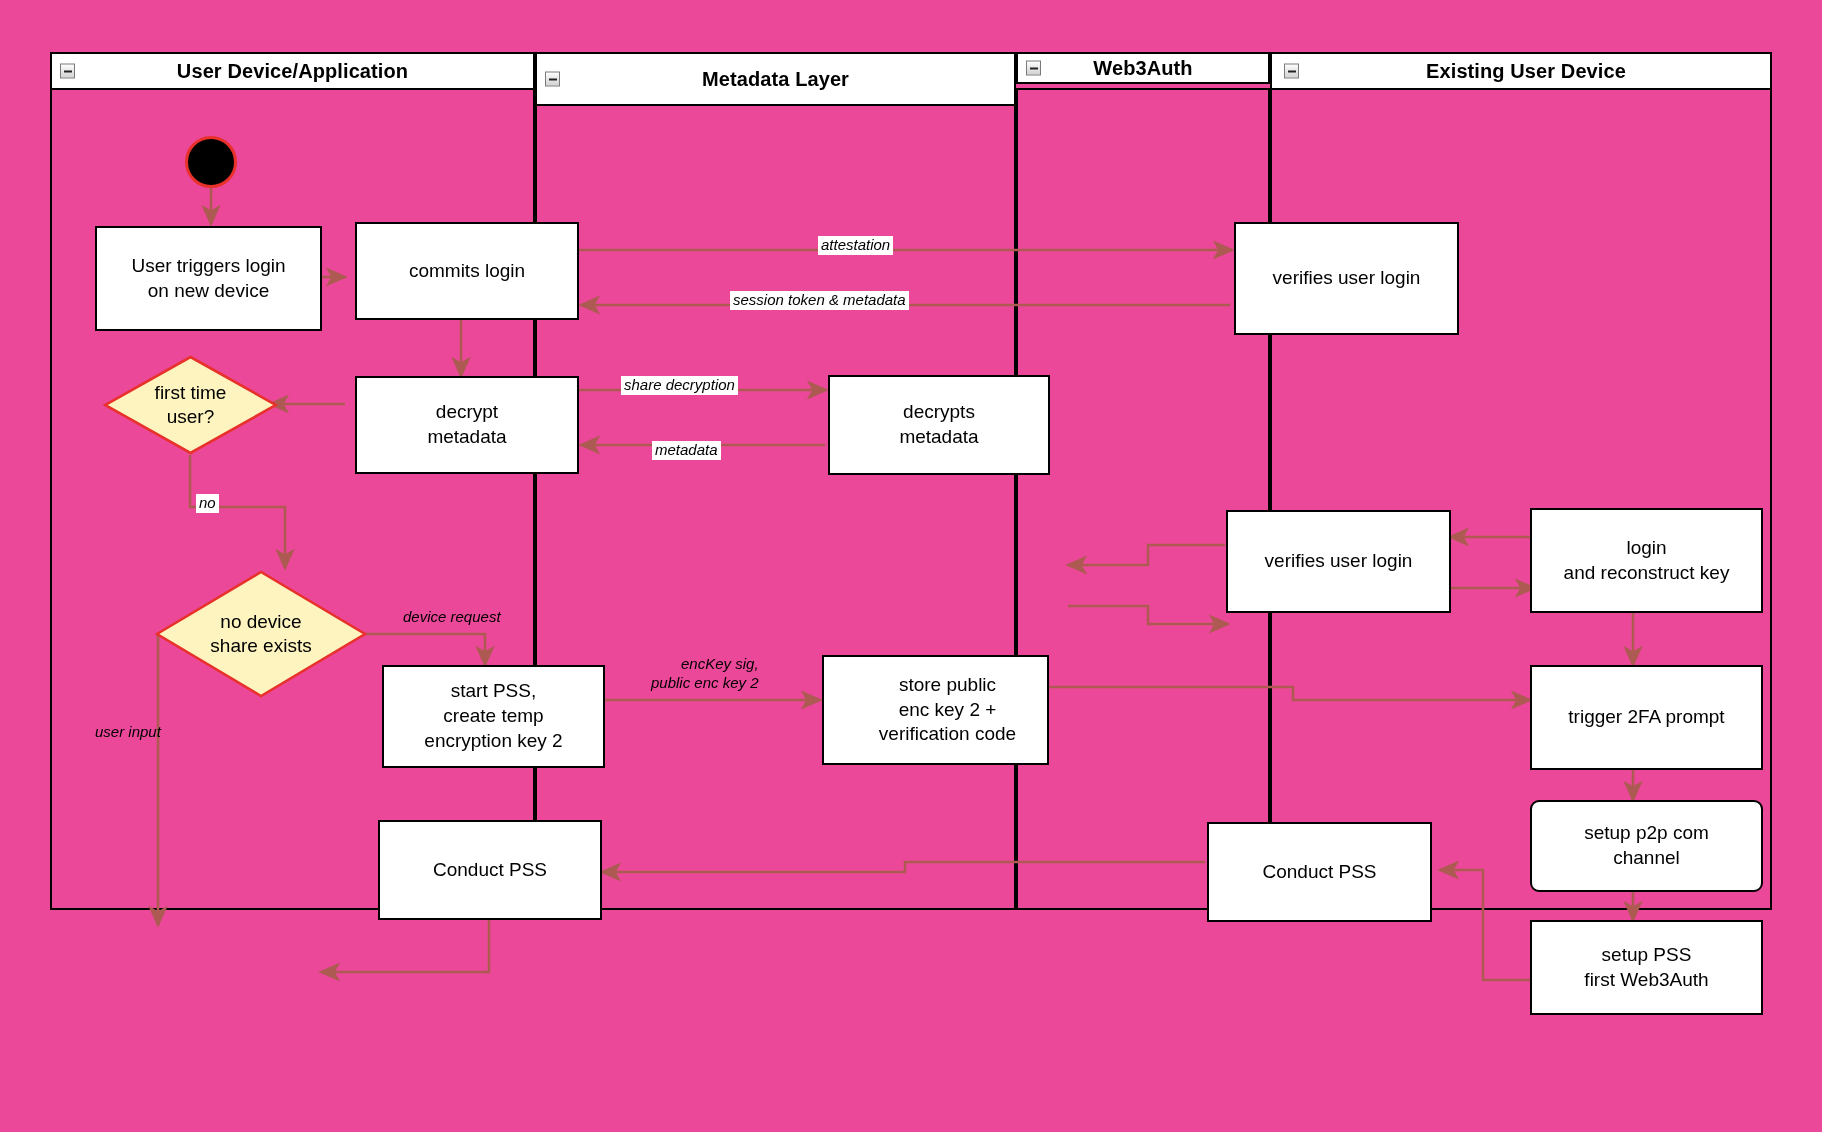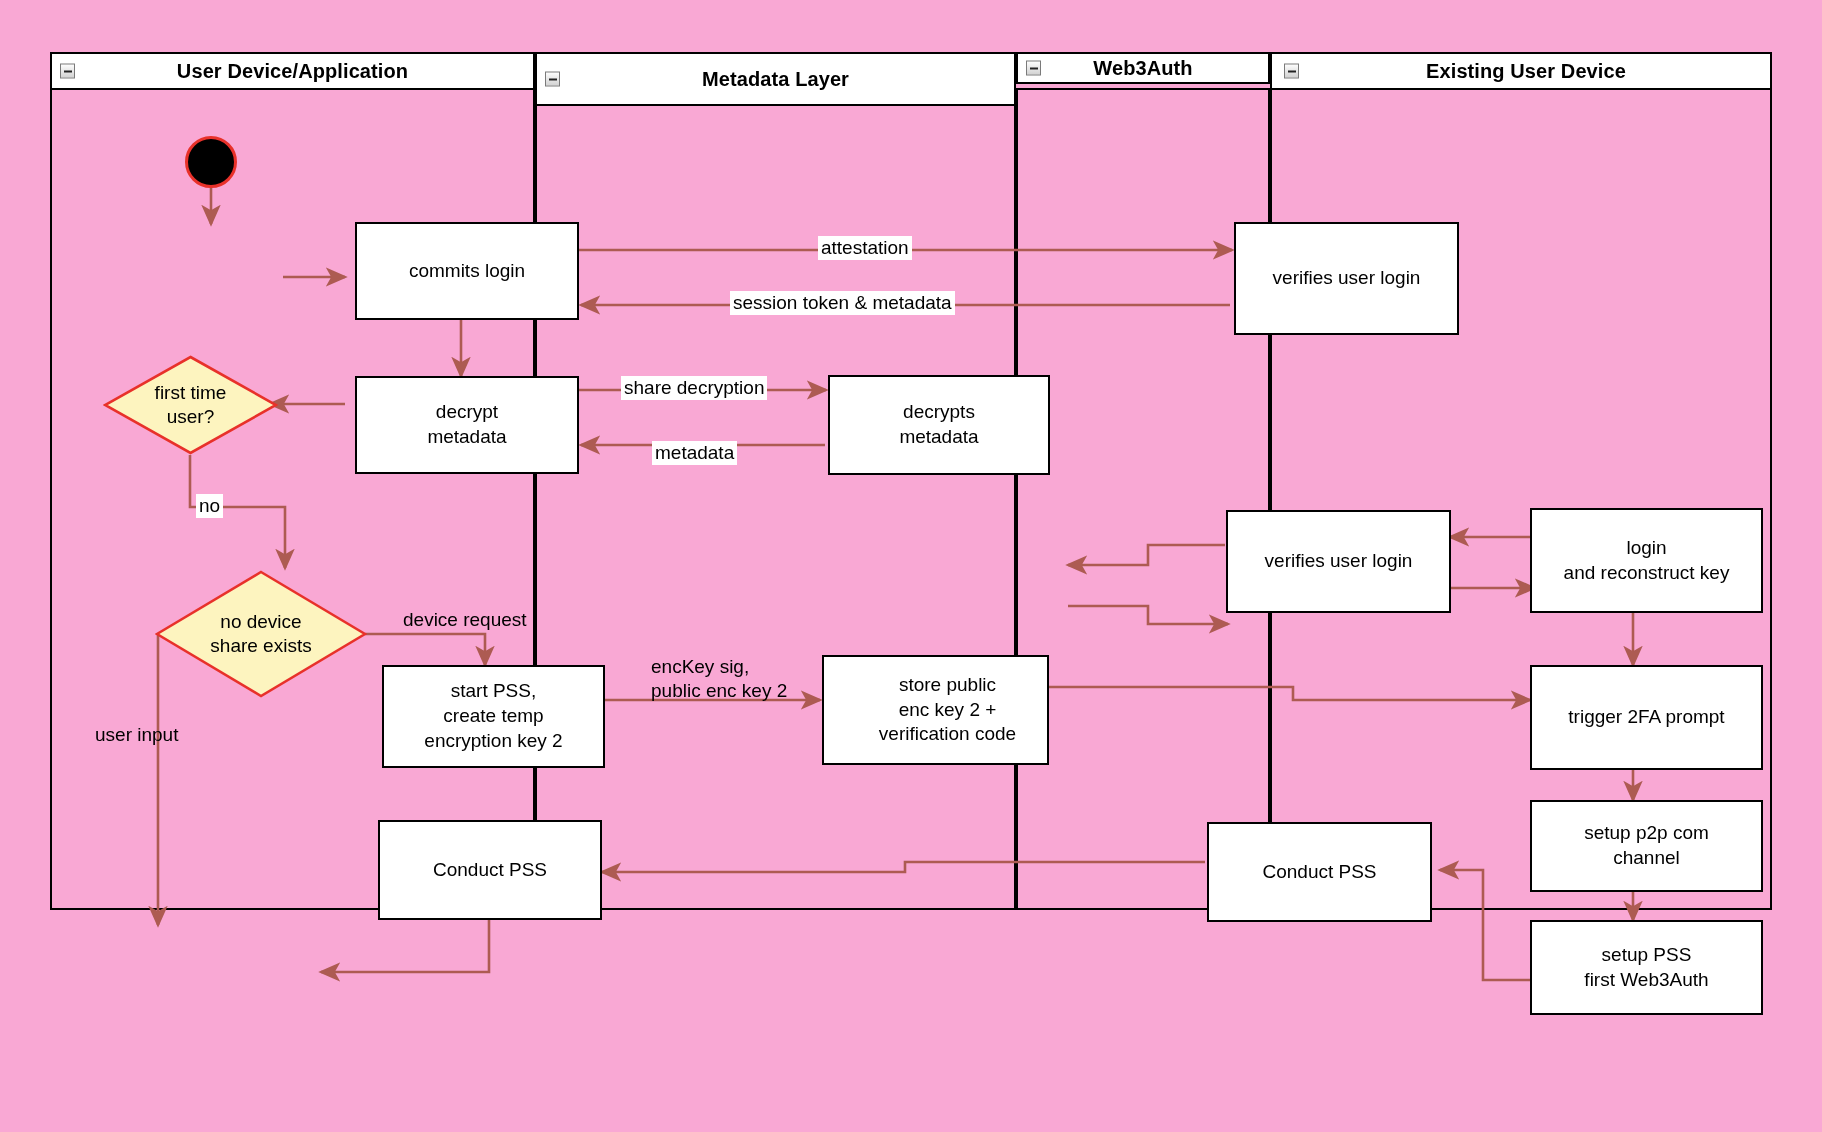--- a/index.html
+++ b/index.html
@@ -5,21 +5,21 @@
   html, body {
     margin: 0;
     padding: 0;
     background: #ffffff;
     font-family: "Liberation Sans", sans-serif;
   }
   #canvas {
     position: relative;
     width: 1822px;
     height: 1132px;
-    background: #f9a8d4;
+    background: #ec4899;
     overflow: hidden;
   }
   
   .lane {
     position: absolute;
     box-sizing: border-box;
     border: 2px solid #000000;
     background: transparent;
   }
   .lane-header {
@@ -108,28 +108,29 @@
     position: absolute;
     border-radius: 50%;
     background: #000000;
     border: 3px solid #e8312a;
     box-sizing: border-box;
     z-index: 3;
   }
   
   .edge-label {
     position: absolute;
-    font-size: 19px;
+    font-size: 15px;
     color: #000000;
     background: #ffffff;
     line-height: 1.25;
-    text-align: left;
+    text-align: right;
     white-space: pre-line;
     padding: 0 3px;
     z-index: 4;
+    font-style: italic;
   }
   
   #edges {
     position: absolute;
     left: 0;
     top: 0;
     width: 1822px;
     height: 1132px;
     z-index: 2;
     pointer-events: none;
@@ -216,20 +217,22 @@
       <path d="M 1530 980 L 1483 980 L 1483 870 L 1440 870"></path>
 
       <path d="M 1205 862 L 905 862 L 905 872 L 602 872"></path>
 
       <path d="M 489 920 L 489 972 L 321 972"></path>
     </g>
   </svg>
 
   <div class="start-node" style="left:185px; top:136px; width:52px; height:52px;"></div>
 
+  <div class="node" style="left:95px; top:226px; width:227px; height:105px;">User triggers login
+on new device</div>
 
   <div class="node" style="left:355px; top:222px; width:224px; height:98px;">commits login</div>
 
   <div class="node" style="left:355px; top:376px; width:224px; height:98px;">decrypt
 metadata</div>
 
   <div class="diamond-wrap" style="left:103px; top:355px; width:175px; height:100px;">
     <svg width="175" height="100" viewBox="0 0 175 100" xmlns="http://www.w3.org/2000/svg">
       <polygon points="87.5,2 173,50 87.5,98 2,50" fill="#fdf4bf" stroke="#e8312a" stroke-width="2.6"></polygon>
     </svg>
@@ -264,21 +267,21 @@
 
   <div class="node" style="left:1226px; top:510px; width:225px; height:103px;">verifies user login</div>
 
   <div class="node" style="left:1207px; top:822px; width:225px; height:100px;">Conduct PSS</div>
 
   <div class="node" style="left:1530px; top:508px; width:233px; height:105px;">login
 and reconstruct key</div>
 
   <div class="node" style="left:1530px; top:665px; width:233px; height:105px;">trigger 2FA prompt</div>
 
-  <div class="node" style="left:1530px; top:800px; width:233px; height:92px;">setup p2p com
+  <div class="node" style="left:1530px; top:800px; width:233px; height:92px;border-radius:9px;">setup p2p com
 channel</div>
 
   <div class="node" style="left:1530px; top:920px; width:233px; height:95px;">setup PSS
 first Web3Auth</div>
 
   <div class="edge-label" style="left:818px; top:236px;">attestation</div>
 
   <div class="edge-label" style="left:730px; top:291px;">session token &amp; metadata</div>
 
   <div class="edge-label" style="left:621px; top:376px;">share decryption</div>

